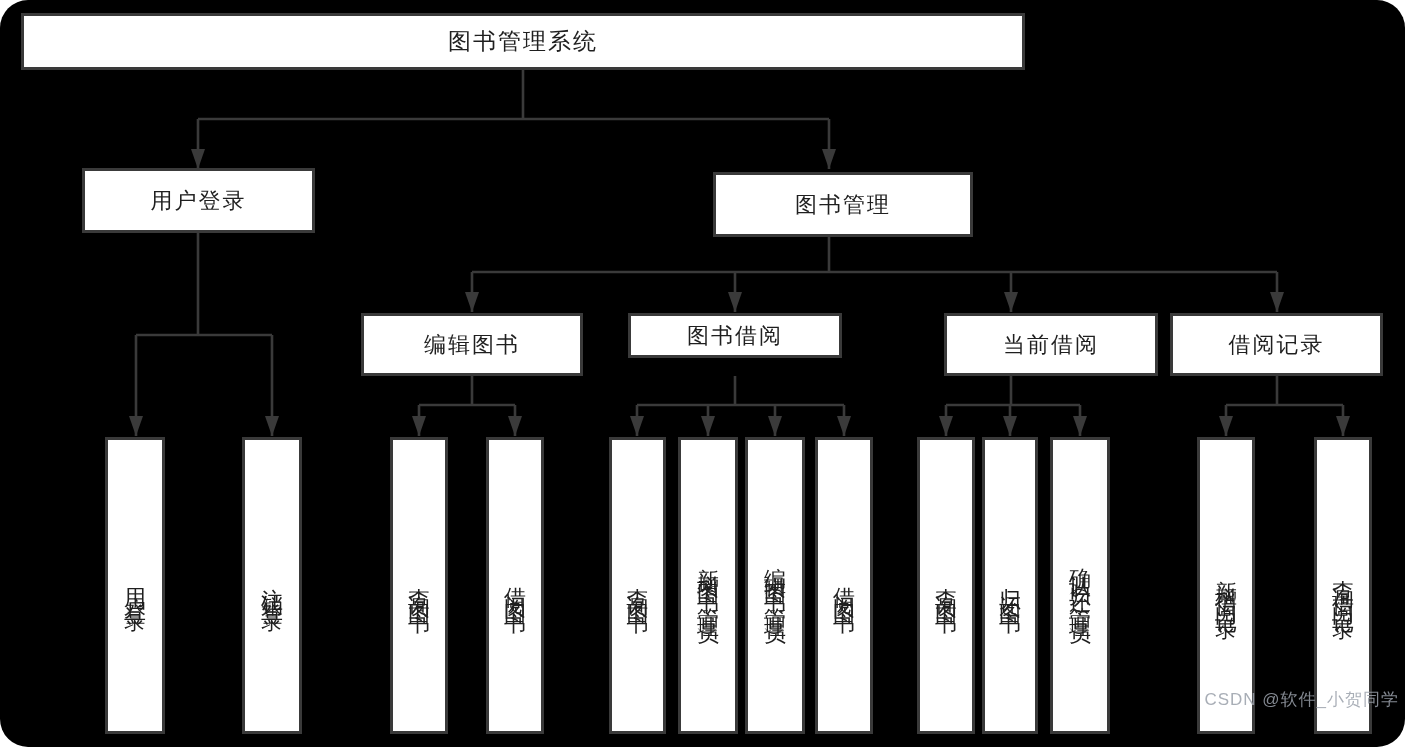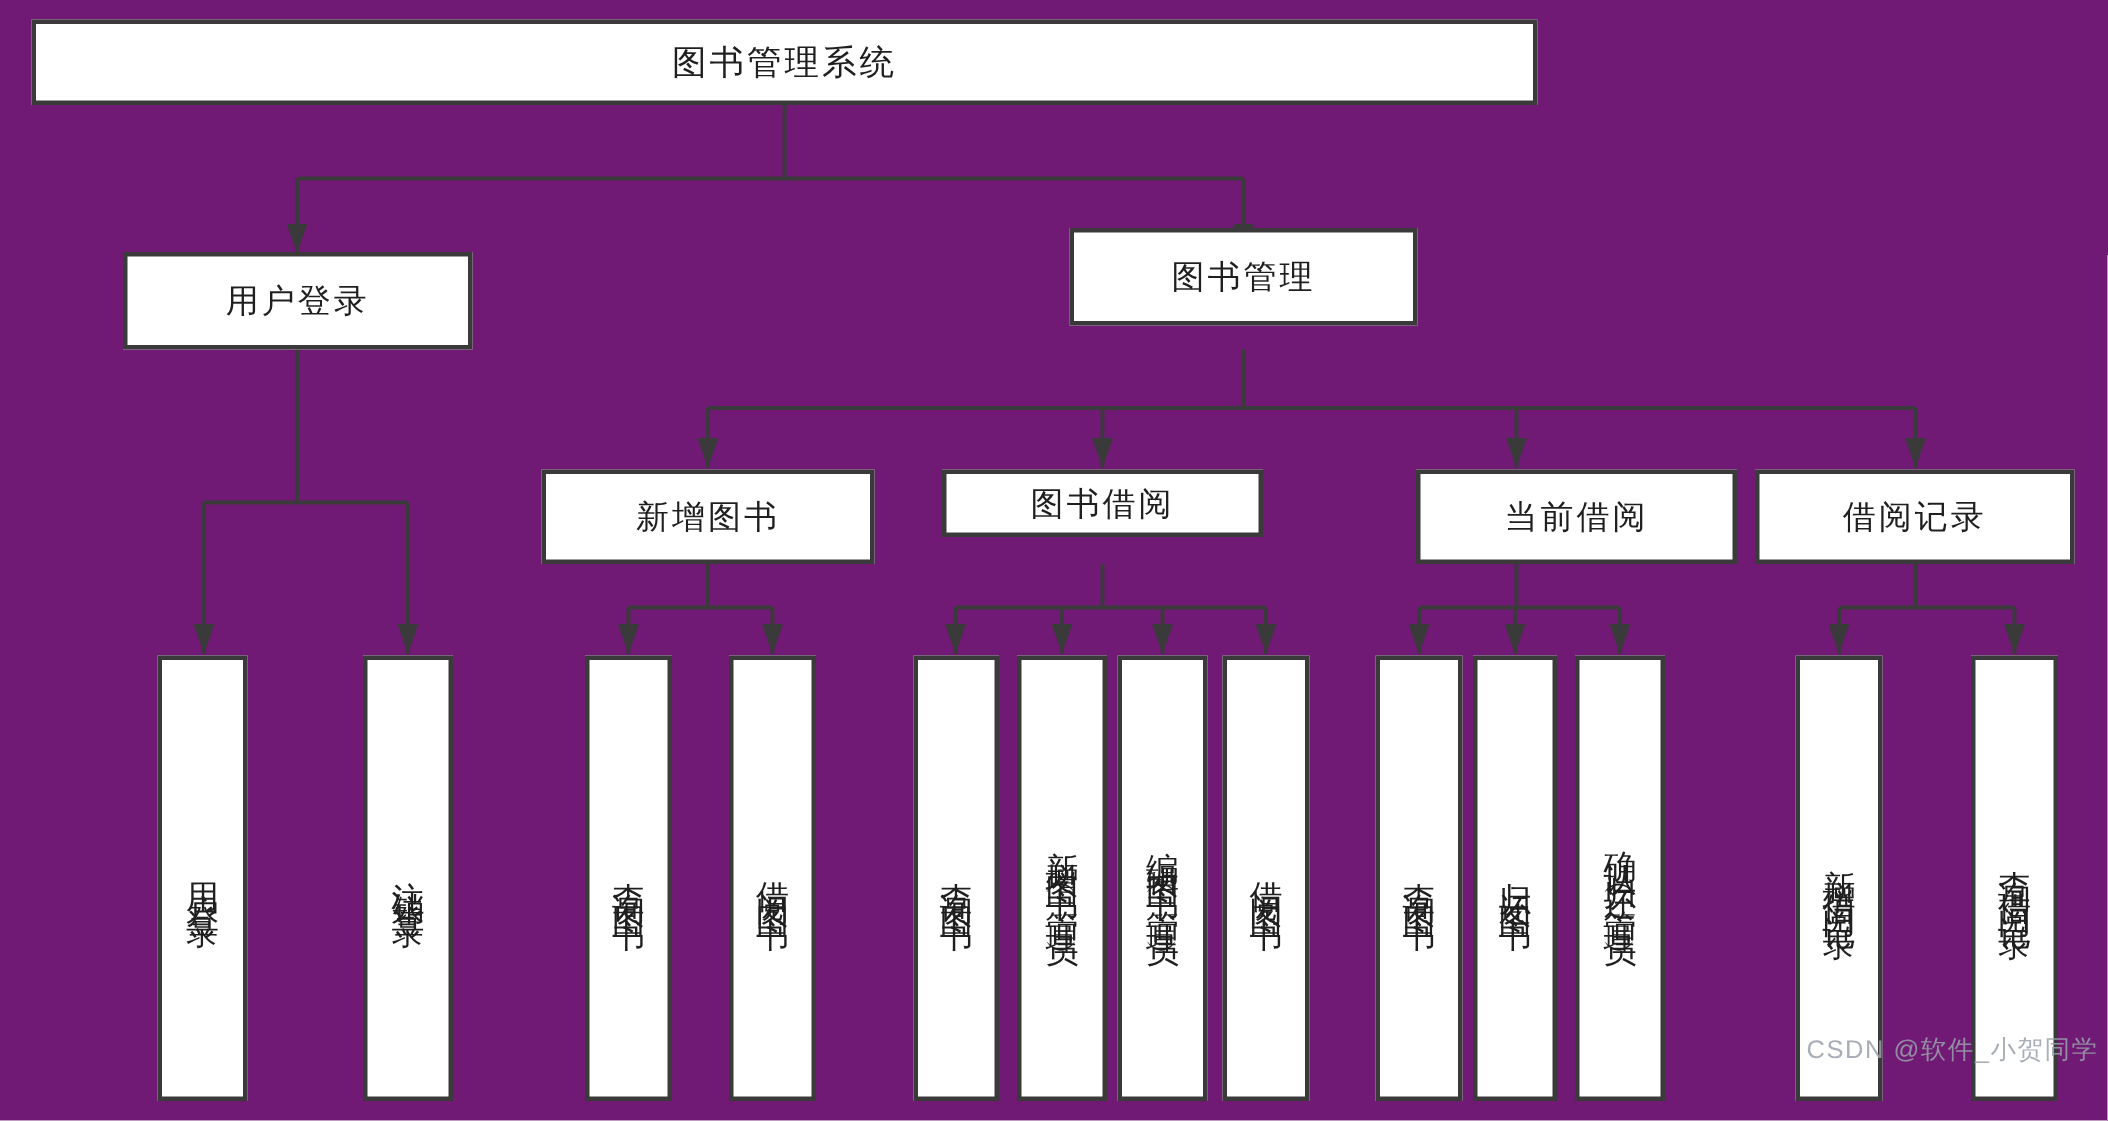--- a/index.html
+++ b/index.html
@@ -1,18 +1,19 @@
 <!DOCTYPE html>
 <html><head>
 <meta charset="utf-8">
 <style>
   html,body{margin:0;padding:0;background:#ffffff;}
   .canvas{
-    position:relative;width:1405px;height:747px;background:#701a75;overflow:hidden;
+    position:relative;width:1405px;height:747px;background:#000000;overflow:hidden;
     font-family:"Liberation Sans", sans-serif;
+    border-radius:28px;
   }
   .connector-layer{position:absolute;left:0;top:0;width:1405px;height:747px;z-index:1;}
   .node{
     position:absolute;box-sizing:border-box;background:#ffffff;
     border:3px solid #3a3a3a;color:#1f1f1f;
     display:flex;align-items:center;justify-content:center;
     z-index:2;text-align:center;
   }
   .node.h{font-size:22px;letter-spacing:2px;white-space:nowrap;}
   .node.title{font-size:23px;letter-spacing:2px;}
@@ -64,23 +65,23 @@
       <path d="M1010,405 V436" marker-end="url(#arrow)"></path>
       <path d="M1080,405 V436" marker-end="url(#arrow)"></path>
       <path d="M1226,405 V436" marker-end="url(#arrow)"></path>
       <path d="M1343,405 V436" marker-end="url(#arrow)"></path>
     </g>
   </svg>
 
   <div class="node h title" style="left:21px;top:13px;width:1004px;height:57px;">图书管理系统</div>
 
   <div class="node h" style="left:82px;top:168px;width:233px;height:65px;">用户登录</div>
-  <div class="node h" style="left:713px;top:152px;width:232px;height:65px;">图书管理</div>
+  <div class="node h" style="left:713px;top:172px;width:260px;height:65px;">图书管理</div>
 
-  <div class="node h" style="left:361px;top:313px;width:222px;height:63px;">新增图书</div>
+  <div class="node h" style="left:361px;top:313px;width:222px;height:63px;">编辑图书</div>
   <div class="node h" style="left:628px;top:313px;width:214px;height:45px;">图书借阅</div>
   <div class="node h" style="left:944px;top:313px;width:214px;height:63px;">当前借阅</div>
   <div class="node h" style="left:1170px;top:313px;width:213px;height:63px;">借阅记录</div>
 
   <div class="node v" style="left:105px;top:437px;width:60px;height:297px;">用户登录</div>
   <div class="node v" style="left:242px;top:437px;width:60px;height:297px;">注销登录</div>
 
   <div class="node v" style="left:390px;top:437px;width:58px;height:297px;">查询图书</div>
   <div class="node v" style="left:486px;top:437px;width:58px;height:297px;">借阅图书</div>
 

